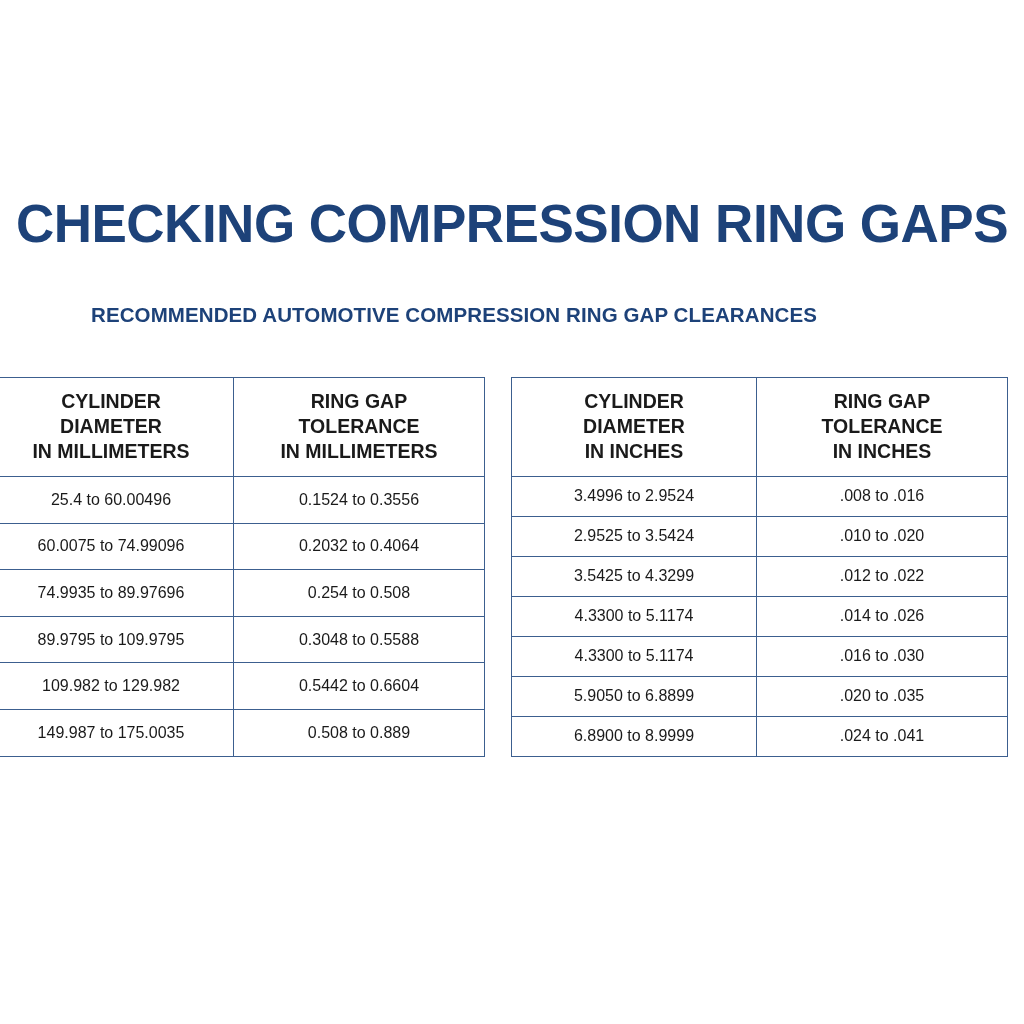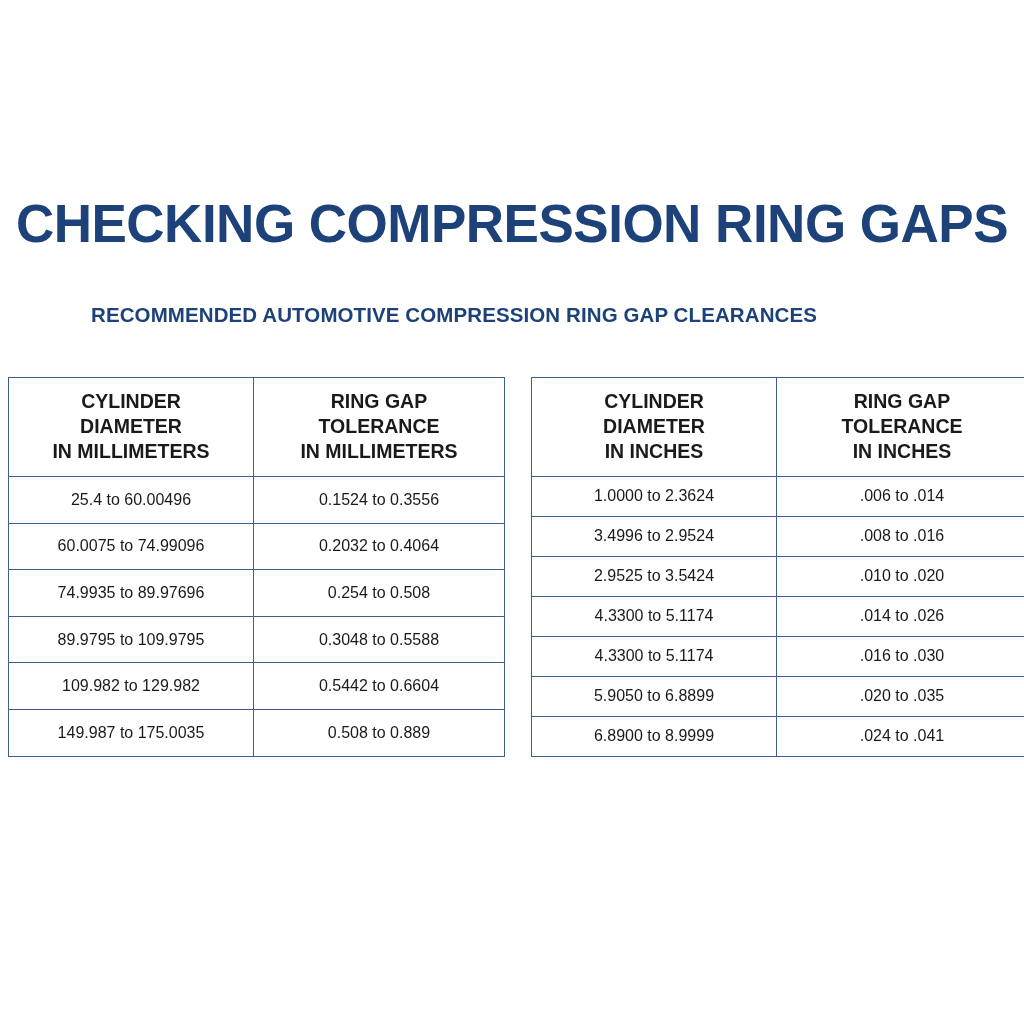--- a/index.html
+++ b/index.html
@@ -44,21 +44,20 @@
     color: #1d4279;
   }
   .tables {
     position: absolute;
     top: 377px;
     left: 0;
     width: 996px;
     display: flex;
     justify-content: center;
     gap: 26px;
-    margin-left: 20px;
   }
   table.gap-table {
     border-collapse: collapse;
     table-layout: fixed;
     width: 496px;
     color: #111111;
     background: #ffffff;
   }
   table.gap-table th,
   table.gap-table td {
@@ -155,30 +154,30 @@
           </th>
           <th>
             <span class="hdr-line">RING GAP</span>
             <span class="hdr-line">TOLERANCE</span>
             <span class="hdr-line">IN INCHES</span>
           </th>
         </tr>
       </thead>
       <tbody>
         <tr>
-          <td>1.0000 to 2.3624</td>
-          <td>.006 to .014</td>
-        </tr>
-        <tr>
           <td>3.4996 to 2.9524</td>
           <td>.008 to .016</td>
         </tr>
         <tr>
           <td>2.9525 to 3.5424</td>
           <td>.010 to .020</td>
+        </tr>
+        <tr>
+          <td>3.5425 to 4.3299</td>
+          <td>.012 to .022</td>
         </tr>
         <tr>
           <td>4.3300 to 5.1174</td>
           <td>.014 to .026</td>
         </tr>
         <tr>
           <td>4.3300 to 5.1174</td>
           <td>.016 to .030</td>
         </tr>
         <tr>

